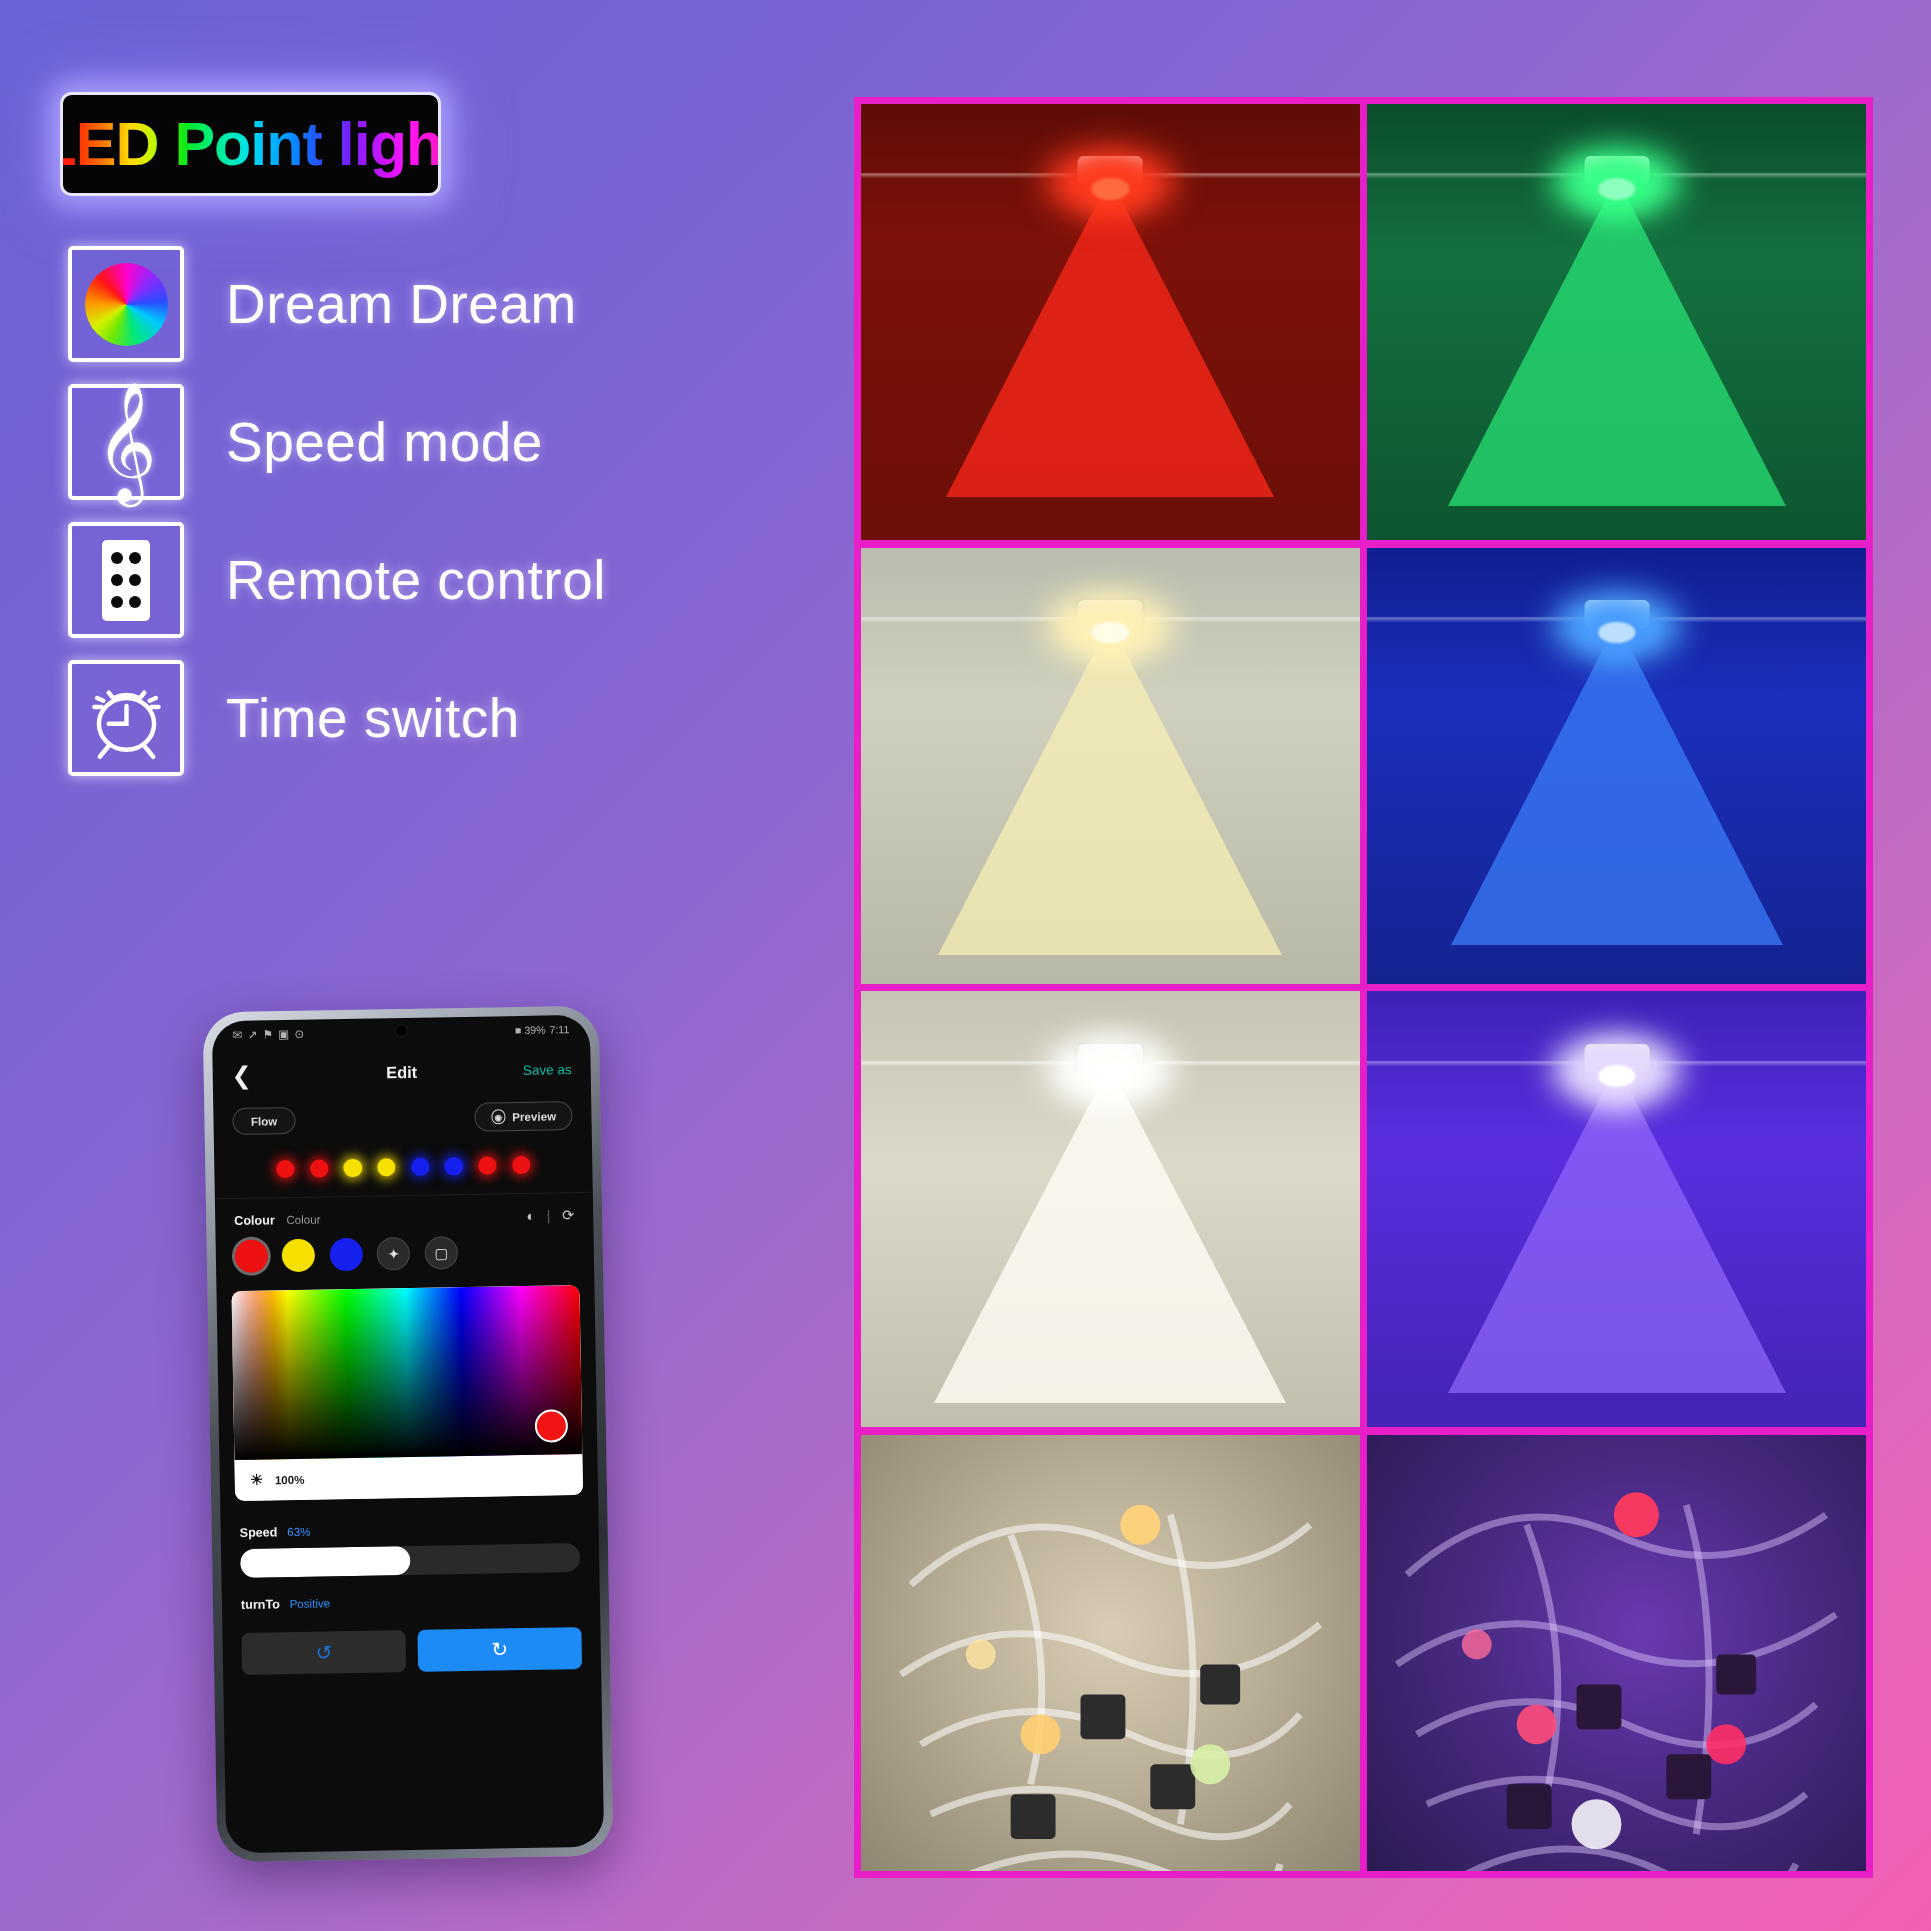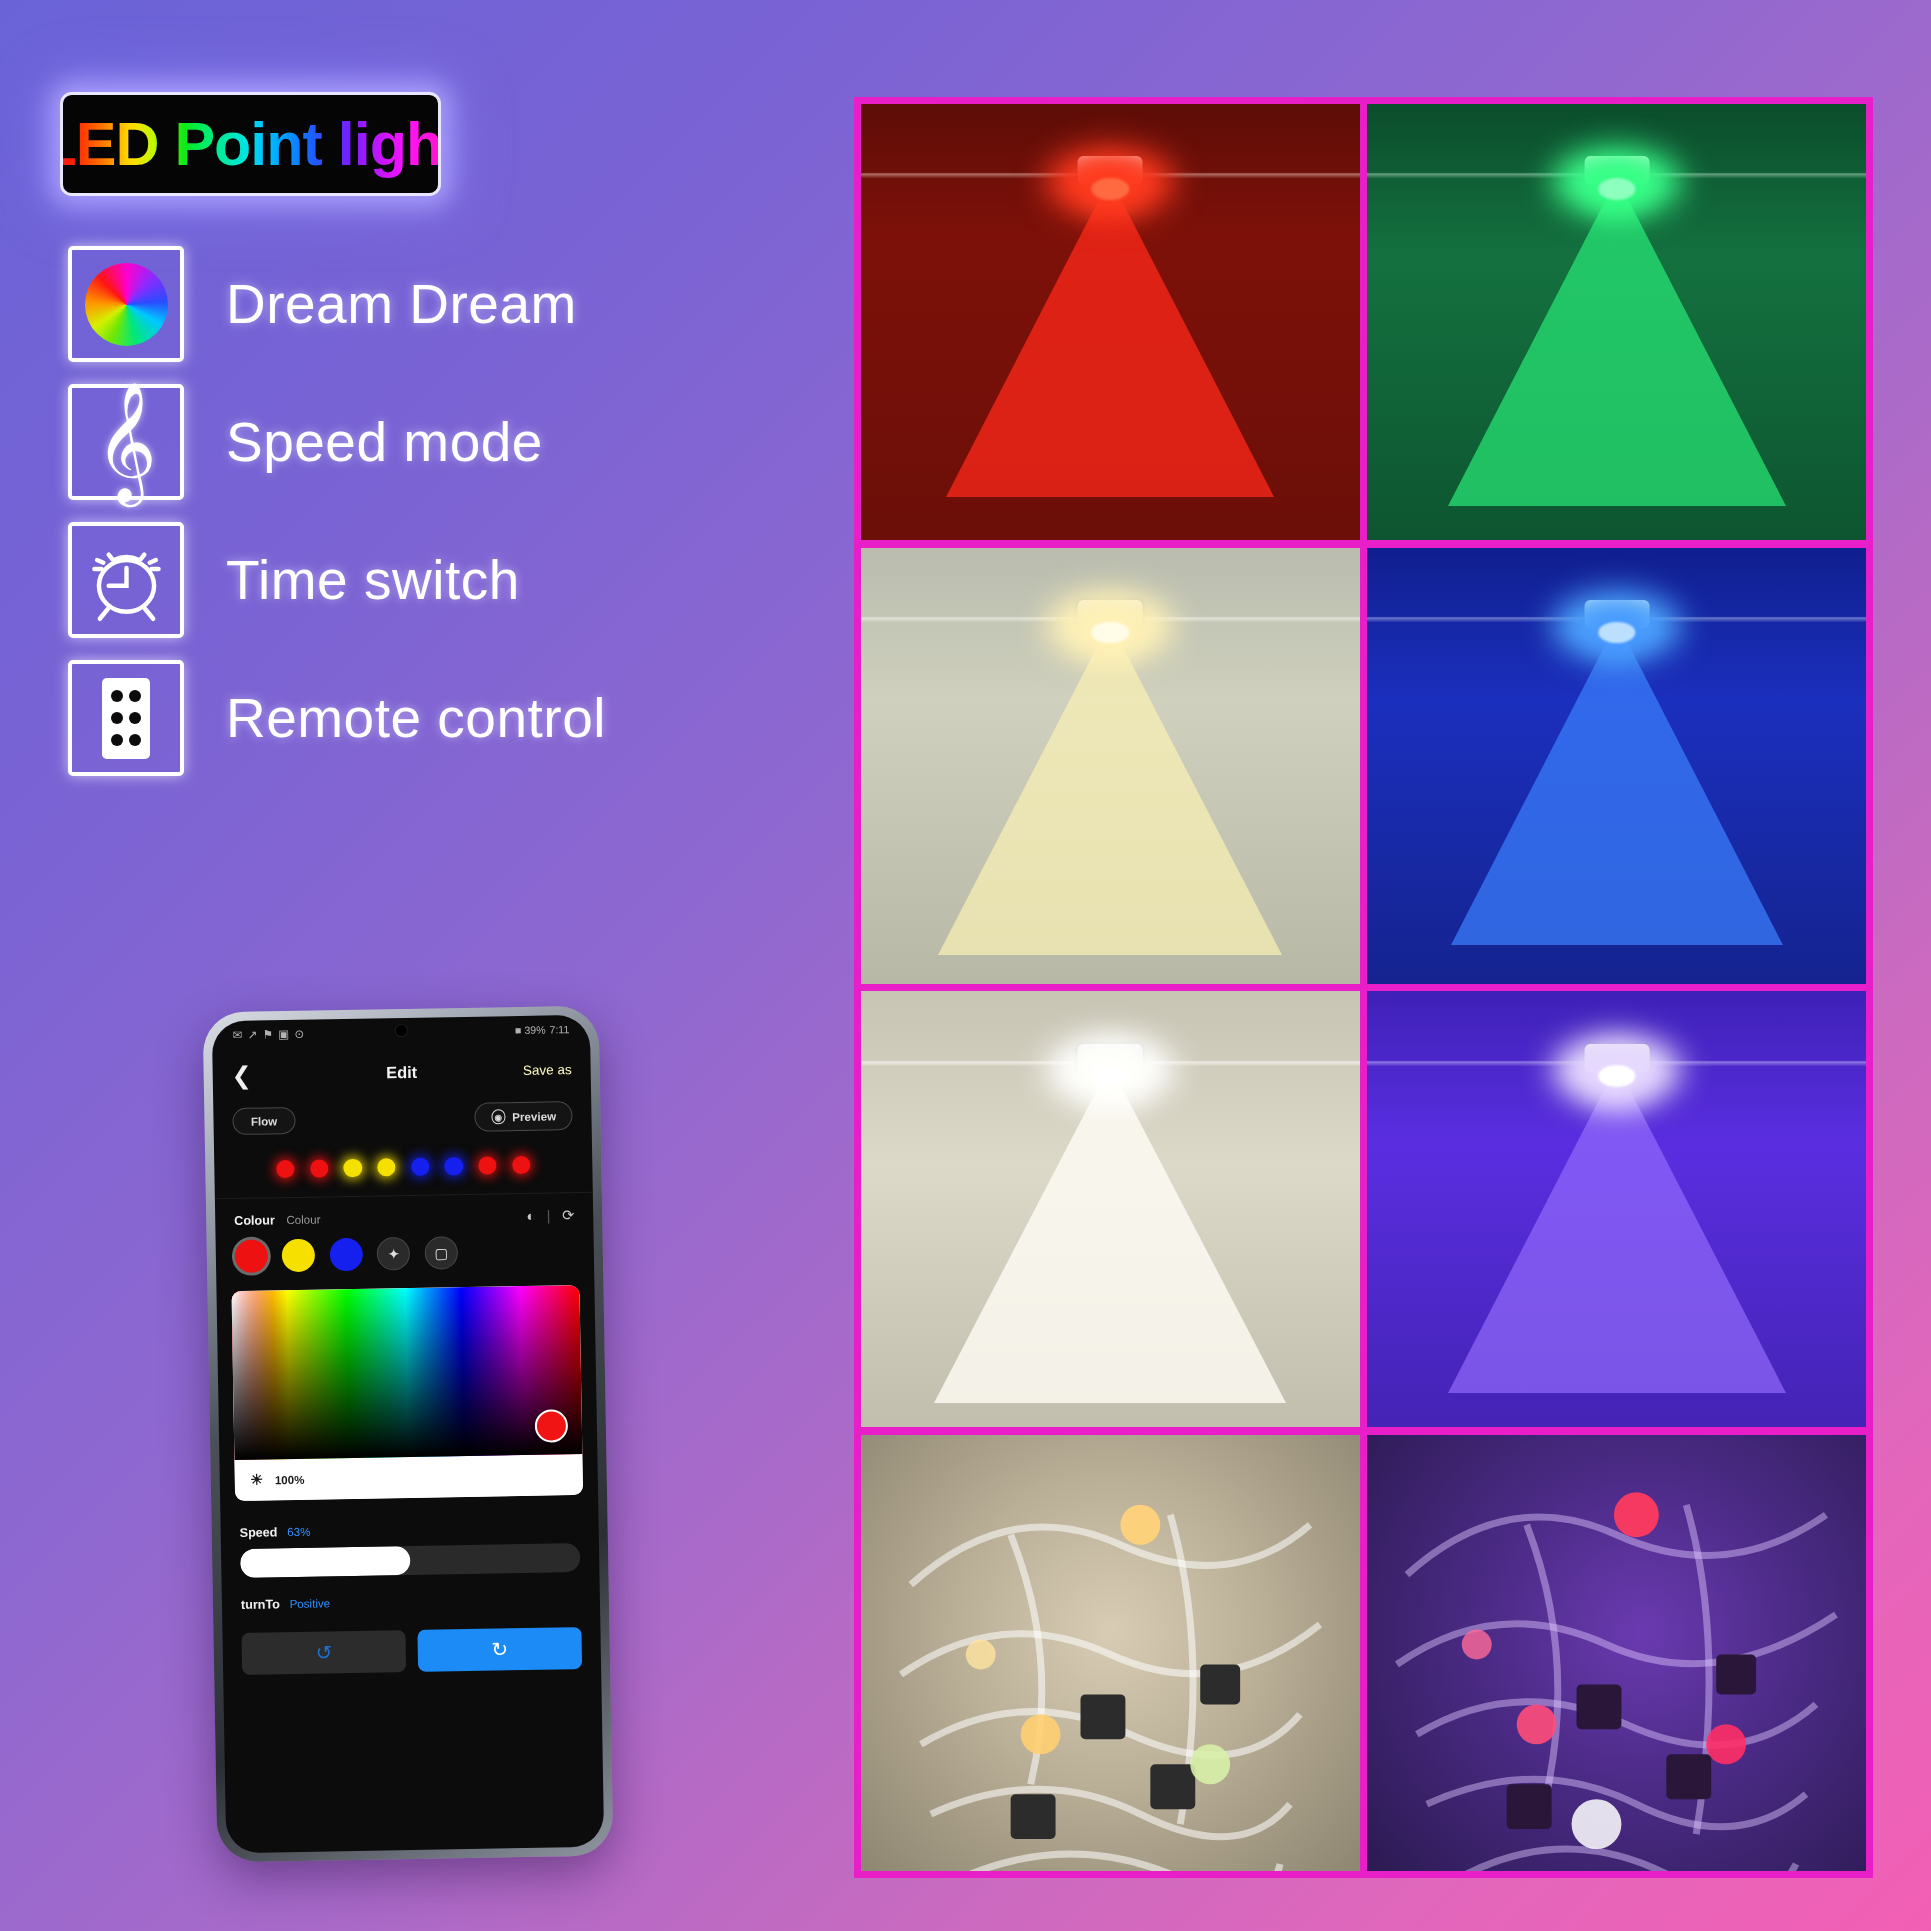--- a/index.html
+++ b/index.html
@@ -105,21 +105,21 @@
     position: absolute; left: 50%; top: 6.8px; transform: translateX(-50%);
     width: 12.6px; height: 12.6px; border-radius: 50%; background: #000; border: 1px solid #1d1d1d;
   }
 
   .app-header {
     height: 52px; display: flex; align-items: center; justify-content: space-between;
     padding: 0 19.3px; position: relative;
   }
   .back-chevron { font-size: 24px; color: #f0f0f0; line-height: 1; }
   .app-title { position: absolute; left: 0; right: 0; text-align: center; font-size: 16.4px; font-weight: bold; color: #f2f2f2; }
-  .save-as { font-size: 13.5px; color: #fef9c3; position: relative; z-index: 2; }
+  .save-as { font-size: 13.5px; color: #14b8a6; position: relative; z-index: 2; }
 
   .chip-row { display: flex; align-items: center; justify-content: space-between; padding: 5.8px 19.3px 9.7px; }
   .chip {
     border: 1px solid #4a4a4a; border-radius: 15.4px;
     padding: 5.8px 17.4px; font-size: 11.6px; color: #dcdcdc; background: #141414; font-weight: bold;
   }
   .chip.preview { display: flex; align-items: center; gap: 6.8px; padding: 5.8px 15.4px; font-weight: bold; }
   .chip-ico {
     width: 14.5px; height: 14.5px; border-radius: 50%;
     border: 1.4px solid #dcdcdc; display: inline-flex; align-items: center; justify-content: center;
@@ -240,52 +240,52 @@
           <div class="color-wheel"></div>
         </div>
         <div class="feature-label">Dream Dream</div>
       </div>
 
       <div class="feature-row">
         <div class="feature-box">
           <div class="clef">𝄞</div>
         </div>
         <div class="feature-label">Speed mode</div>
+      </div>
+
+      <div class="feature-row">
+        <div class="feature-box">
+          <div class="remote-body">
+            <span class="remote-dot"></span>
+            <span class="remote-dot"></span>
+            <span class="remote-dot"></span>
+            <span class="remote-dot"></span>
+            <span class="remote-dot"></span>
+            <span class="remote-dot"></span>
+          </div>
+        </div>
+        <div class="feature-label">Remote control</div>
       </div>
 
       <div class="feature-row">
         <div class="feature-box">
           <svg class="icon-svg" width="89" height="89" viewBox="0 0 100 100">
             <g fill="none" stroke="#ffffff" stroke-width="5" stroke-linecap="round">
               <ellipse cx="50" cy="56" rx="31" ry="29"></ellipse>
               <path d="M36 27 Q50 20 64 27"></path>
               <path d="M34 26 L30 21 M24 30 L17 27 M22 37 L14 37"></path>
               <path d="M66 26 L70 21 M76 30 L83 27 M78 37 L86 37"></path>
               <path d="M29 82 L20 93 M71 82 L80 93"></path>
               <path d="M50 36 L50 56 L30 56"></path>
             </g>
           </svg>
         </div>
         <div class="feature-label">Time switch</div>
       </div>
 
-      <div class="feature-row">
-        <div class="feature-box">
-          <div class="remote-body">
-            <span class="remote-dot"></span>
-            <span class="remote-dot"></span>
-            <span class="remote-dot"></span>
-            <span class="remote-dot"></span>
-            <span class="remote-dot"></span>
-            <span class="remote-dot"></span>
-          </div>
-        </div>
-        <div class="feature-label">Remote control</div>
-      </div>
-
     </div>
 
     <div class="phone">
       <div class="phone-screen">
 
         <div class="status-bar">
           <div class="status-left">✉ ↗ ⚑ ▣ ⊙</div>
           <div class="status-right">
             <span>■ 39%</span>
             <span>7:11</span>

